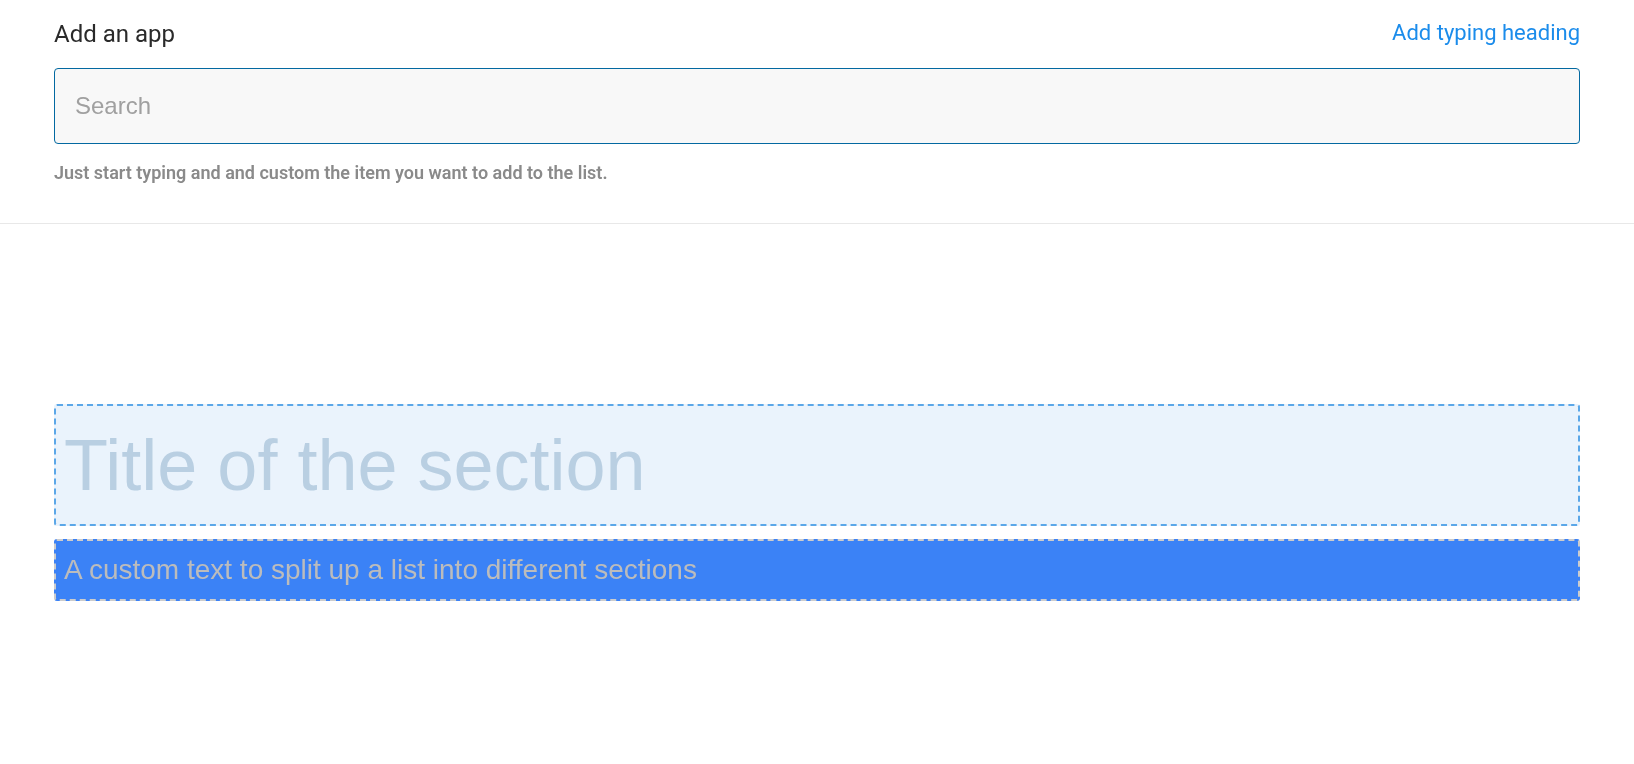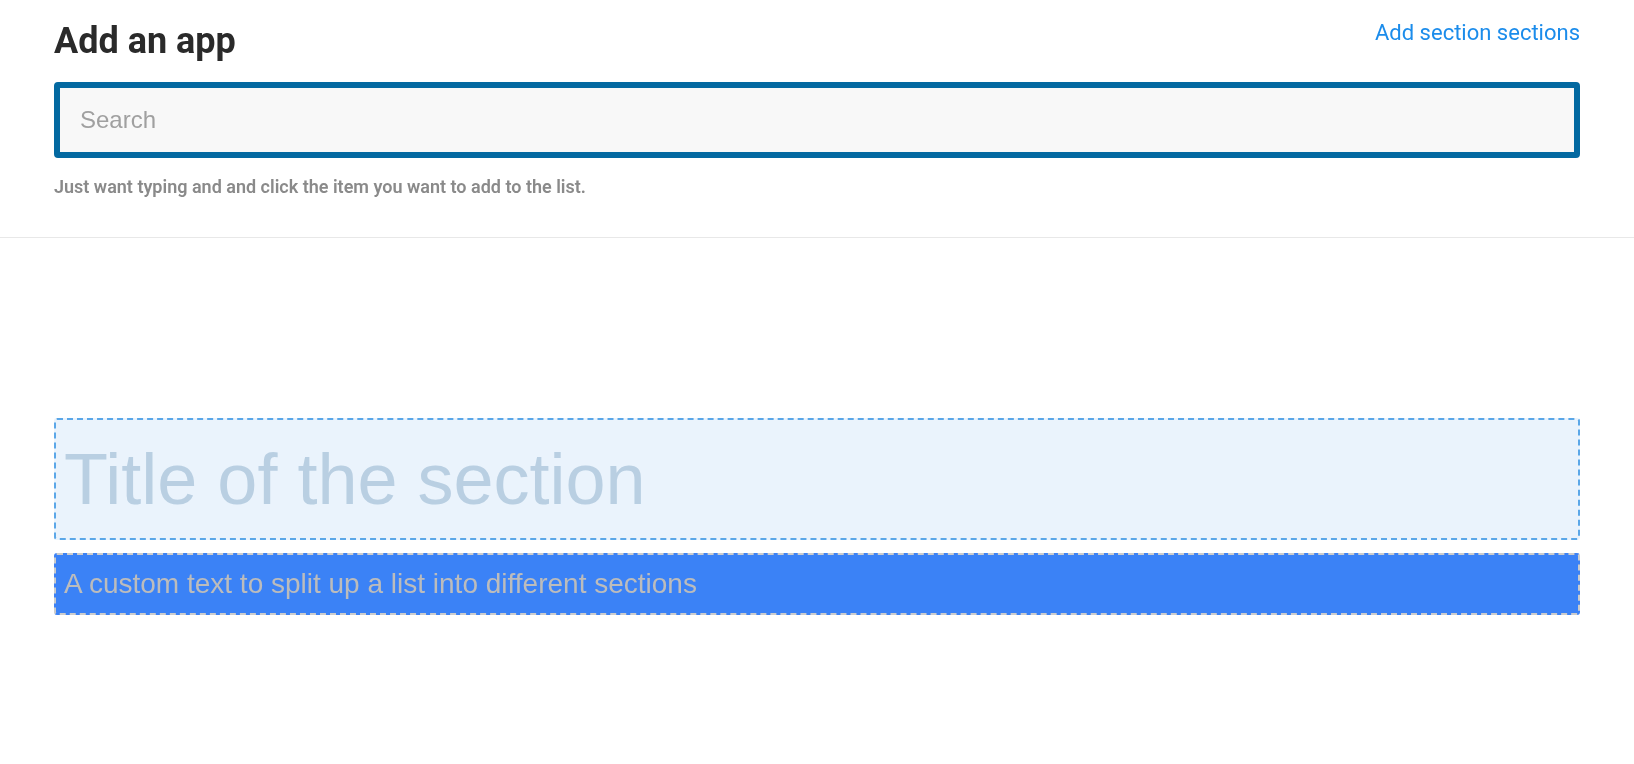--- a/index.html
+++ b/index.html
@@ -20,40 +20,40 @@
     }
     
     .header-row {
       display: flex;
       justify-content: space-between;
       align-items: flex-start;
       margin-bottom: 20px;
     }
     
     .title {
-      font-size: 36px;
-      font-weight: 700;
+      font-size: 24px;
+      font-weight: 400;
       color: #2a2a2a;
     }
     
     .add-heading-link {
       font-size: 22px;
       color: #1b8ceb;
       cursor: pointer;
       text-decoration: none;
     }
     
     .search-input {
       width: 100%;
       height: 76px;
       padding: 0 20px;
       font-size: 24px;
       color: #333;
       background: #f8f8f8;
-      border: 6px solid #0369a1;
+      border: 1px solid #0369a1;
       border-radius: 4px;
       outline: none;
     }
     
     .search-input::placeholder {
       color: #a0a0a0;
     }
     
     .hint-text {
       margin-top: 18px;
@@ -100,22 +100,22 @@
     .section-desc-input::placeholder {
       color: #bcbcbc;
     }
   </style>
 </head>
 <body>
 
 <div class="top-section">
   <div class="header-row">
     <h1 class="title">Add an app</h1>
-    <a class="add-heading-link">Add section sections</a>
+    <a class="add-heading-link">Add typing heading</a>
   </div>
   <input type="text" class="search-input" placeholder="Search" style="">
-  <p class="hint-text">Just want typing and and click the item you want to add to the list.</p>
+  <p class="hint-text">Just start typing and and custom the item you want to add to the list.</p>
 </div>
 
 <div class="editor-area">
   <input type="text" class="section-title-input" placeholder="Title of the section" style="">
   <input type="text" class="section-desc-input" placeholder="A custom text to split up a list into different sections" style="">
 </div>
 
 </body></html>

